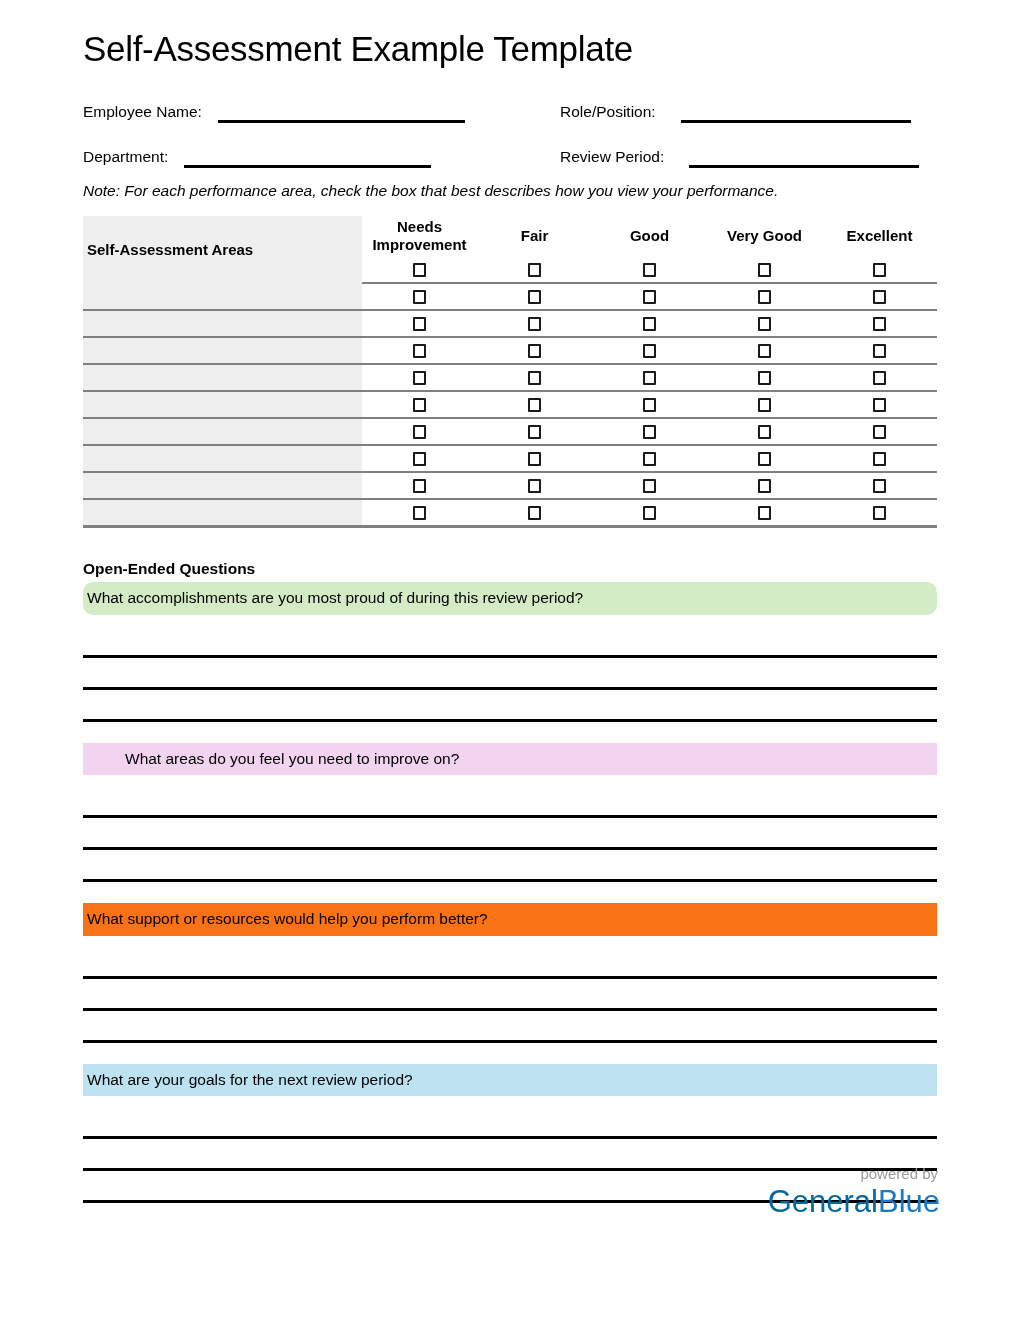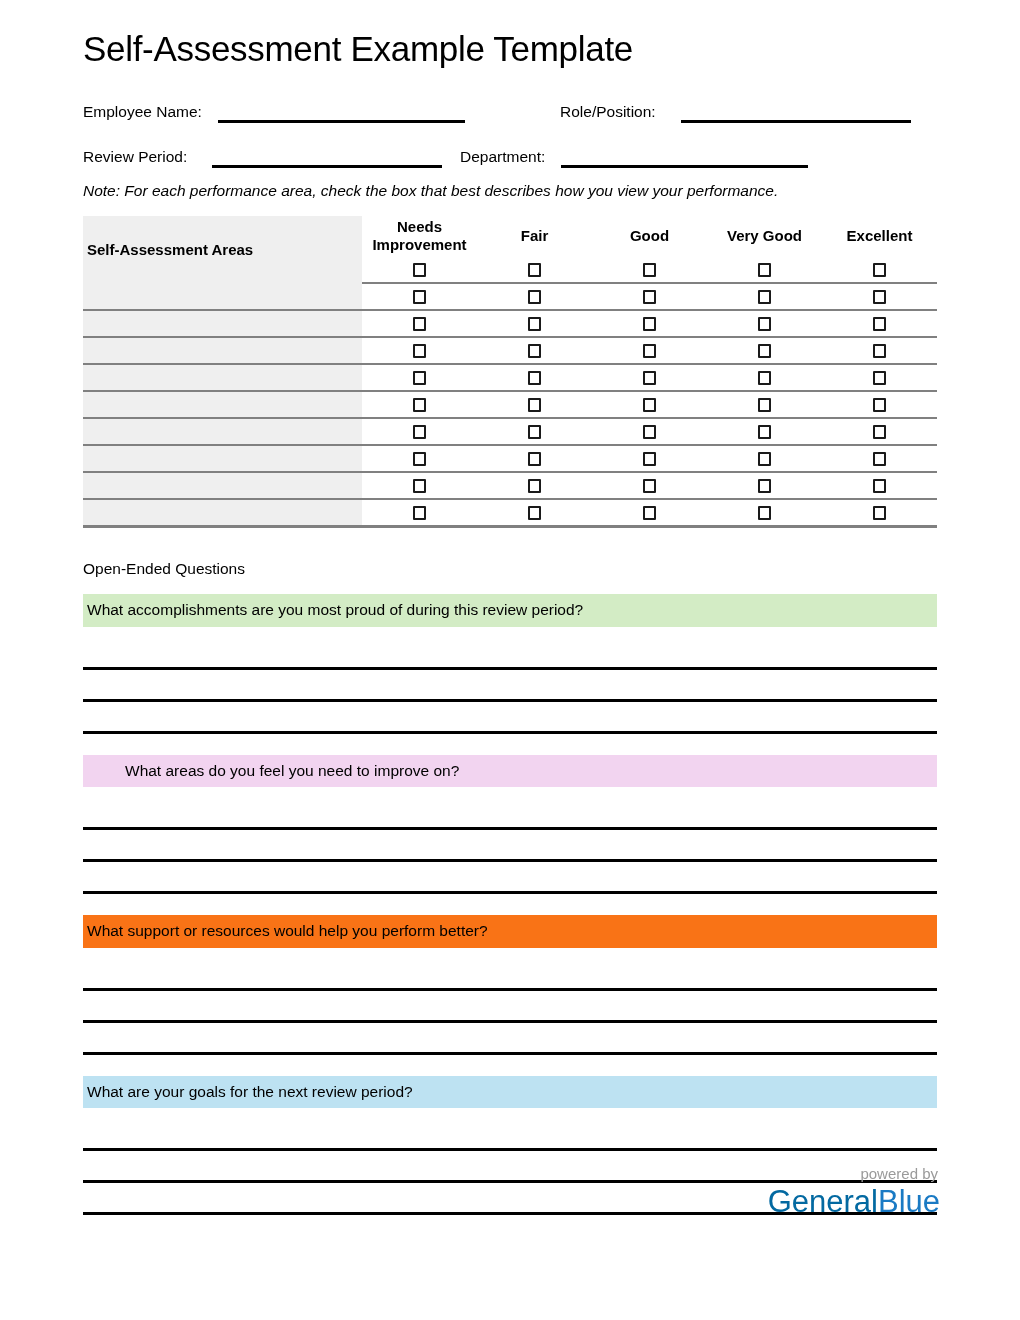--- a/index.html
+++ b/index.html
@@ -148,23 +148,23 @@
     border: 2px solid #1a1a1a;
     border-radius: 1px;
     box-sizing: border-box;
     background: #ffffff;
     vertical-align: middle;
   }
 
   
   .open-heading {
     font-size: 15.5px;
-    font-weight: normal;
+    font-weight: bold;
     margin-top: 32px;
-    margin-bottom: 16px;
+    margin-bottom: 4px;
   }
 
   .q-block { margin-bottom: 21px; }
 
   .q-bar {
     font-size: 15.5px;
     line-height: 1;
     padding: 8px 0 9px 4px;
     width: 854px;
     box-sizing: border-box;
@@ -219,26 +219,26 @@
           <span class="field-label">Employee Name:</span>
           <span class="field-line"></span>
         </div>
         <div class="field-cell right">
           <span class="field-label">Role/Position:</span>
           <span class="field-line"></span>
         </div>
       </div>
 
       <div class="field-row">
+        <div class="field-cell left">
+          <span class="field-label">Department:</span>
+          <span class="field-line"></span>
+        </div>
         <div class="field-cell right">
           <span class="field-label">Review Period:</span>
-          <span class="field-line"></span>
-        </div>
-        <div class="field-cell left">
-          <span class="field-label">Department:</span>
           <span class="field-line"></span>
         </div>
       </div>
 
     </div>
 
     <p class="note">Note: For each performance area, check the box that best describes how you view your performance.</p>
 
     <table class="rating-table">
       <colgroup>
@@ -339,21 +339,21 @@
             <td><span class="checkbox"></span></td>
             <td><span class="checkbox"></span></td>
           </tr>
         </tbody>
     </table>
 
     <div class="open-heading">Open-Ended Questions</div>
 
     <div id="questions-container">
         <div class="q-block">
-          <div class="q-bar green" style="background: rgb(211, 236, 197);">What accomplishments are you most proud of during this review period?</div>
+          <div class="q-bar green" style="background: rgb(211, 236, 197); border-radius: 10px;">What accomplishments are you most proud of during this review period?</div>
           <div class="answer-line first"></div>
           <div class="answer-line"></div>
           <div class="answer-line"></div>
         </div>
         <div class="q-block">
           <div class="q-bar purple" style="background: rgb(242, 212, 240); padding-left: 42px;">What areas do you feel you need to improve on?</div>
           <div class="answer-line first"></div>
           <div class="answer-line"></div>
           <div class="answer-line"></div>
         </div>

